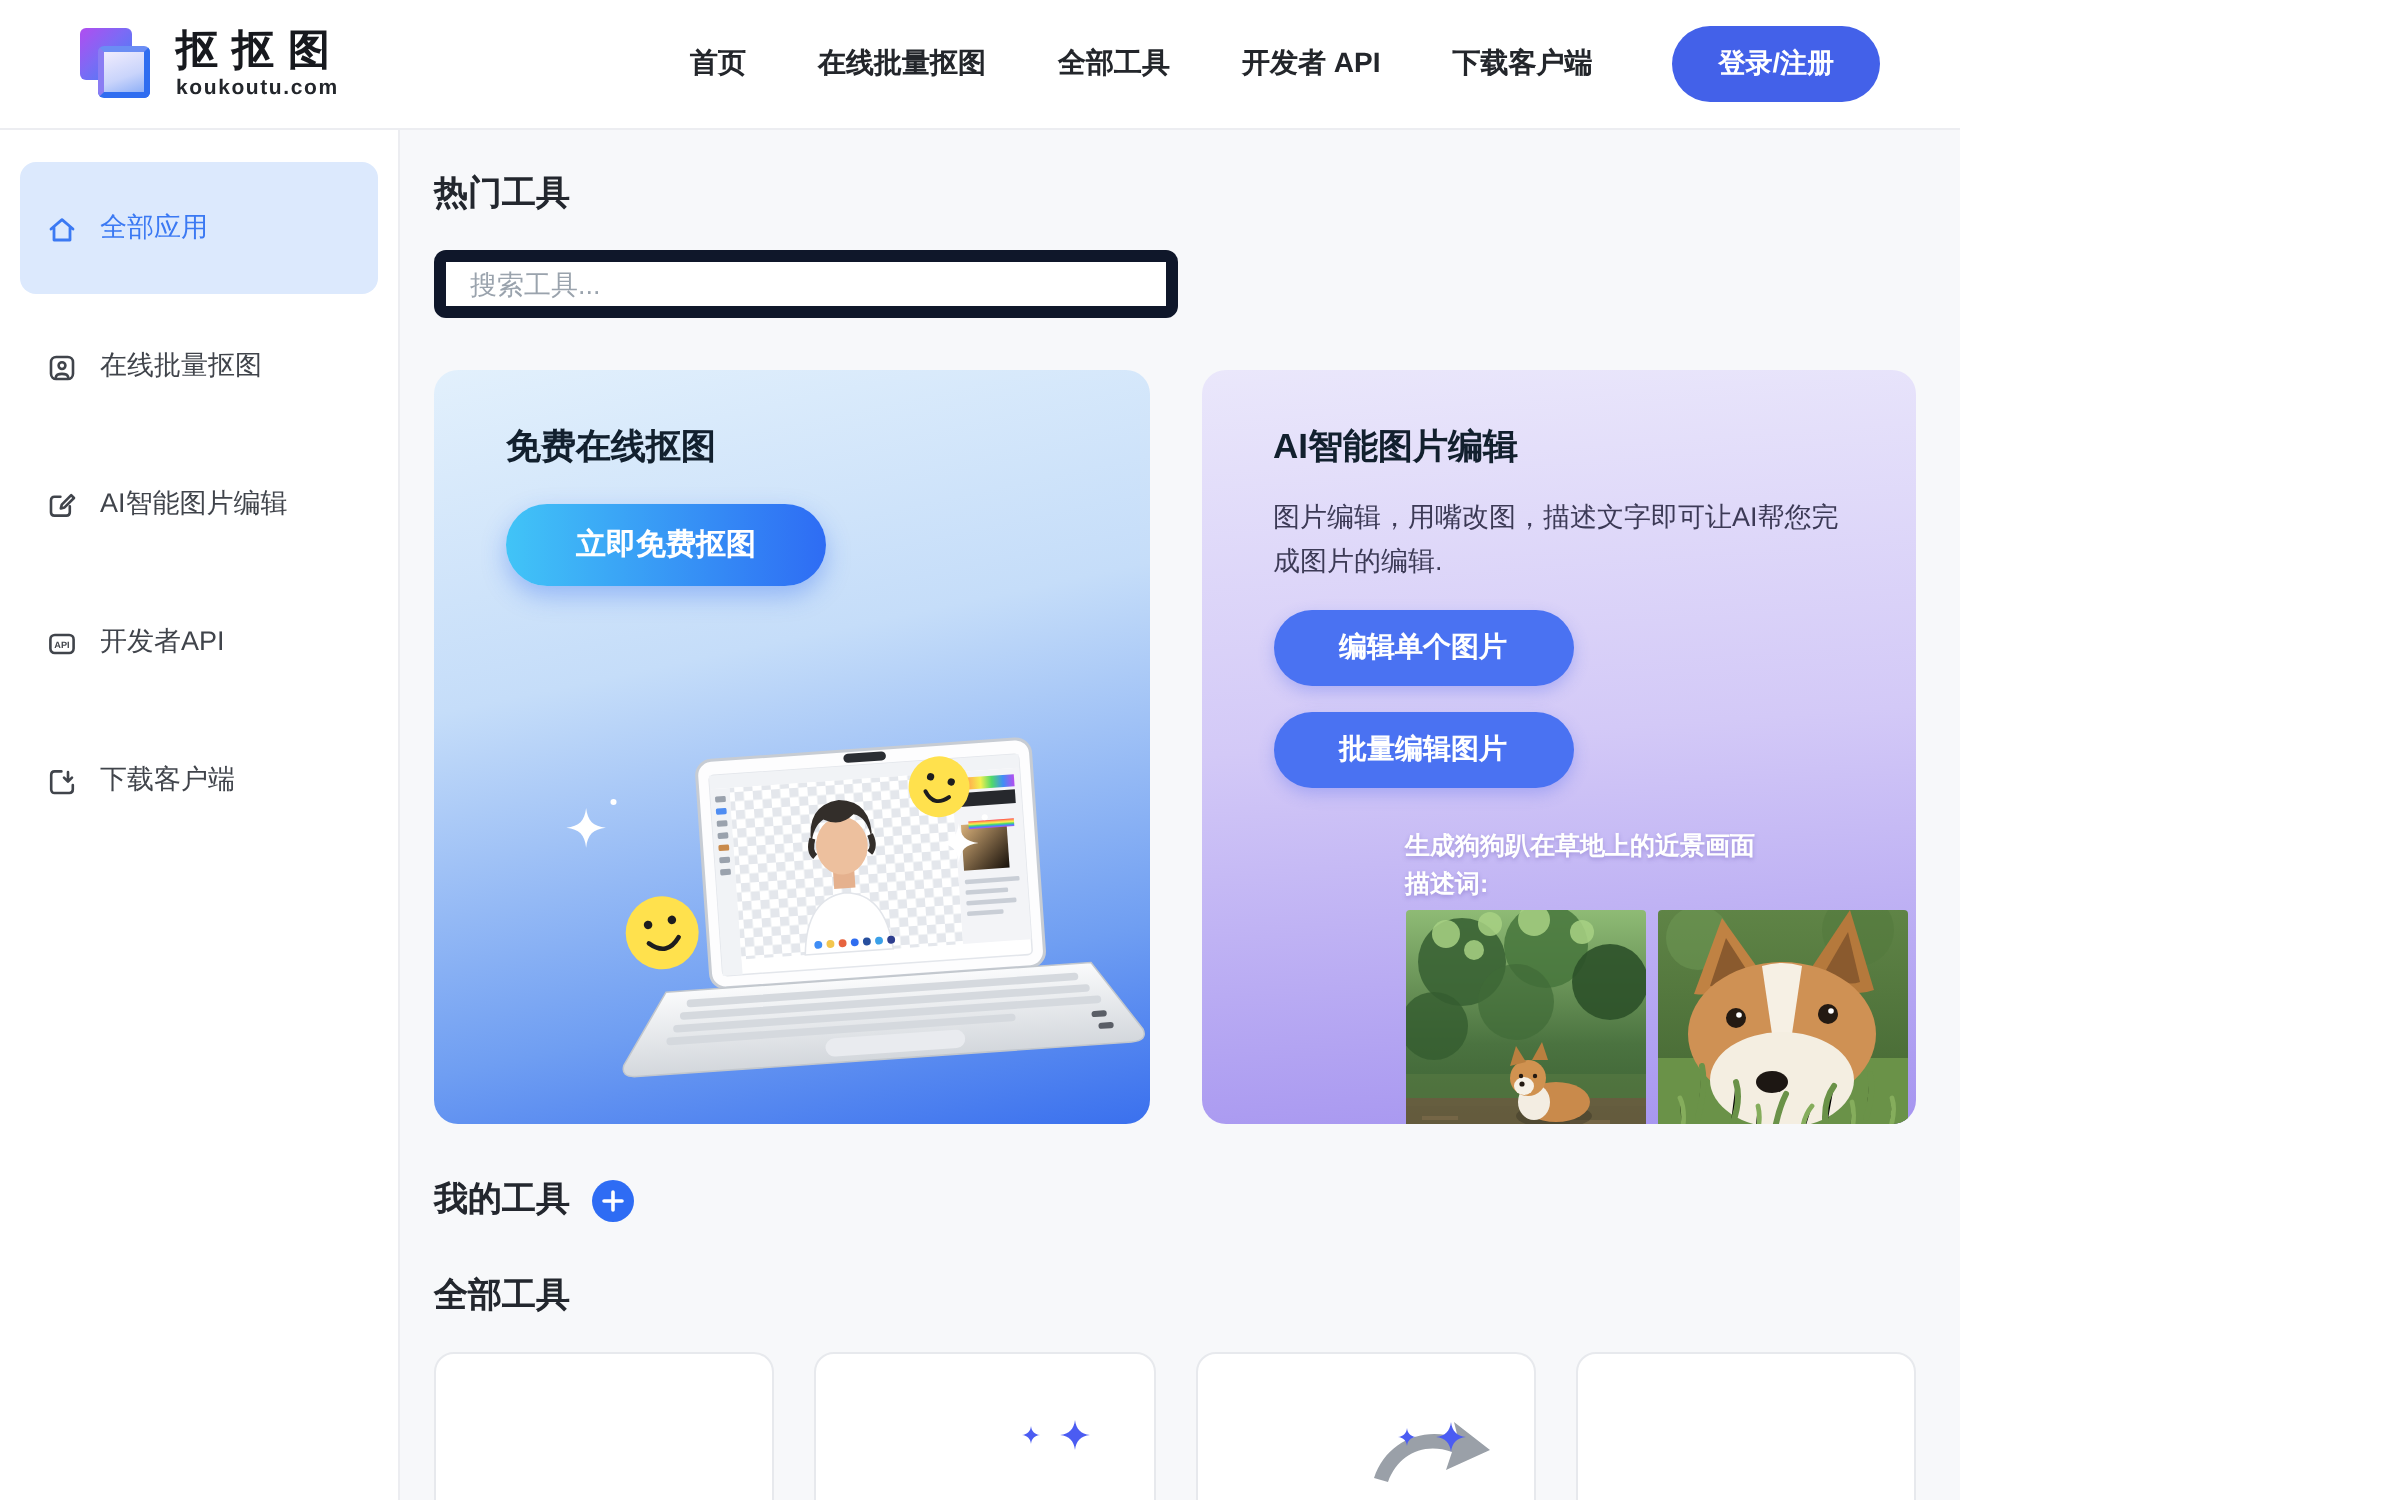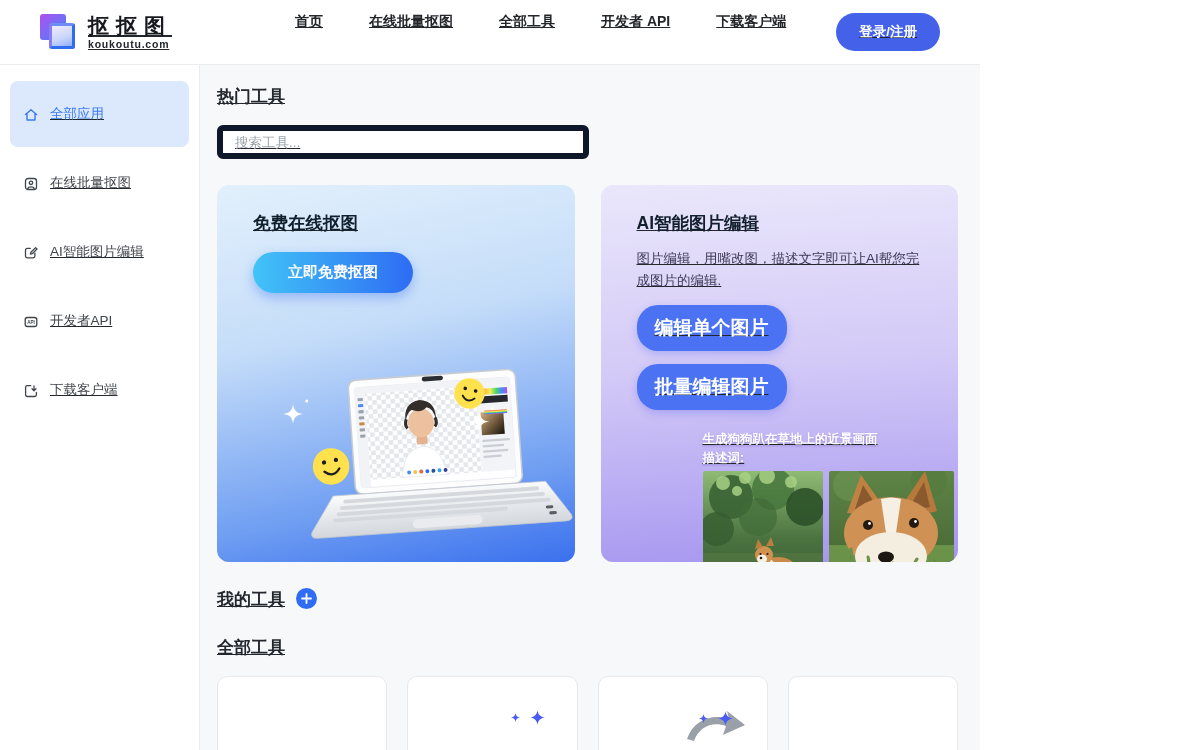--- a/index.html
+++ b/index.html
@@ -1,32 +1,32 @@
 <!DOCTYPE html>
 <html><head>
 <meta charset="utf-8">
 <style>
   * { margin:0; padding:0; box-sizing:border-box; }
   html,body { background:#fff; }
   .page { width:980px; height:750px; overflow:hidden; background:#be185d;
-          font-family:"Liberation Sans","DejaVu Sans",sans-serif; color:#23262b;text-decoration:underline; }
+          font-family:"Liberation Sans","DejaVu Sans",sans-serif; color:#23262b; }
 
   
   .header { height:65px; display:flex; align-items:center; padding:0 40px;
             border-bottom:1px solid #ecedf1; background:#fff; }
   .logo { display:flex; align-items:center; gap:10px; cursor:pointer; }
   .logo-icon { position:relative; width:38px; height:38px; flex:0 0 38px; }
   .logo-icon .sq-back { position:absolute; left:0; top:1px; width:26px; height:26px;
       border-radius:3px; background:linear-gradient(135deg,#b14df0 0%,#7d6af5 45%,#3b82f6 100%); }
   .logo-icon .sq-front { position:absolute; left:9px; top:10px; width:26px; height:26px;
       border-radius:3px; background:linear-gradient(160deg,#f0ecfd 0%,#c9d4fb 60%,#8fb0f7 100%);
       border:3px solid #4f7bf2; border-color:#6b8df4 #2f6df0 #2f6df0 #8a7cf3; }
   .brand-name { font-size:21px; font-weight:bold; color:#17191e; letter-spacing:7px; line-height:1.1; }
   .brand-domain { font-size:10.5px; font-weight:bold; color:#23262b; letter-spacing:.8px; margin-top:1px; }
-  .nav { margin-left:auto; display:flex; gap:46px; }
+  .nav { margin-left:auto; display:flex; align-items:center; gap:36px; }
   .nav a { font-size:14px; font-weight:600; color:#23262b; text-decoration:none; cursor:pointer; white-space:nowrap; }
   .login-btn { margin-left:4px; background:#4361e9; color:#fff; border:none; cursor:pointer;
       font-size:13.5px; font-weight:bold; padding:10px 23px; border-radius:999px;
       font-family:inherit; }
 
   
   .body-row { display:flex; height:685px; }
   .sidebar { width:200px; flex:0 0 200px; background:#fff; border-right:1px solid #ecedf1;
              padding:16px 10px; }
   .side-item { display:flex; align-items:flex-end; gap:11px; padding:24px 13px; border-radius:8px;
@@ -48,34 +48,34 @@
   .hero.blue { background:linear-gradient(168deg,#e2f0fc 0%,#c5ddf9 38%,#6f9ef2 78%,#3a70ee 100%); }
   .hero.purple { background:linear-gradient(176deg,#eae7fb 0%,#d3c9f7 48%,#a695f0 100%); }
   .hero h3 { font-size:17.5px; font-weight:bold; color:#12202e; }
   .hero .desc { margin-top:13px; font-size:13.5px; line-height:1.62; color:#33415a; max-width:398px; }
   .hero.purple .desc { color:#3c3a56; }
   .cta-btn { margin-top:17px; border:none; cursor:pointer; color:#fff; font-size:15px; font-weight:bold;
       padding:11px 35px; border-radius:22px; font-family:inherit;
       background:linear-gradient(90deg,#41c4f7 0%,#2e6cf4 100%);
       box-shadow:0 5px 12px rgba(43,104,240,.35); }
   .pill-btn { display:block; width:150px; margin-top:13px; border:none; cursor:pointer; color:#fff;
-      font-size:19px; font-weight:bold; padding:10px 0; border-radius:21px; text-align:center;
+      font-size:14px; font-weight:bold; padding:10px 0; border-radius:21px; text-align:center;
       background:#4a72f2; font-family:inherit; box-shadow:0 3px 8px rgba(74,100,240,.3); }
   .laptop-art { position:absolute; left:0; bottom:0; width:100%; height:214px; pointer-events:none; }
 
   .prompt-block { margin:20px 0 0 66px; color:#fff; font-size:12.5px; font-weight:600;
       line-height:1.55; text-shadow:0 1px 2px rgba(90,70,170,.35); }
   .dog-row { margin:3px 0 0 66px; display:flex; gap:6px; }
   .dog-fig { display:flex; flex-direction:column; }
   .dog-img { display:block; border-radius:2px; }
   .dog-cap { font-size:11px; color:#fff; font-weight:600; text-align:center; margin-top:4px;
       text-shadow:0 1px 2px rgba(90,70,170,.35); }
 
   
-  .my-tools-head { margin-top:26px; display:flex; align-items:flex-start; gap:11px; }
+  .my-tools-head { margin-top:26px; display:flex; align-items:flex-end; gap:11px; }
   .plus-btn { width:21px; height:21px; border-radius:50%; background:#2e6cf4; border:none; cursor:pointer;
       color:#fff; display:flex; align-items:center; justify-content:center; padding:0; }
   .empty-text { margin-top:16px; font-size:13.5px; color:#9ba1a9; }
   .all-tools-title { margin-top:25px; }
   .tool-grid { margin-top:17px; display:grid; grid-template-columns:repeat(4,1fr); gap:20px; }
   .tool-card { background:#fff; border:1px solid #e7e9ed; border-radius:10px; height:170px;
       position:relative; overflow:hidden; cursor:pointer; }
   .sparkles { position:absolute; display:flex; align-items:center; gap:10px; }
 </style>
 </head>

